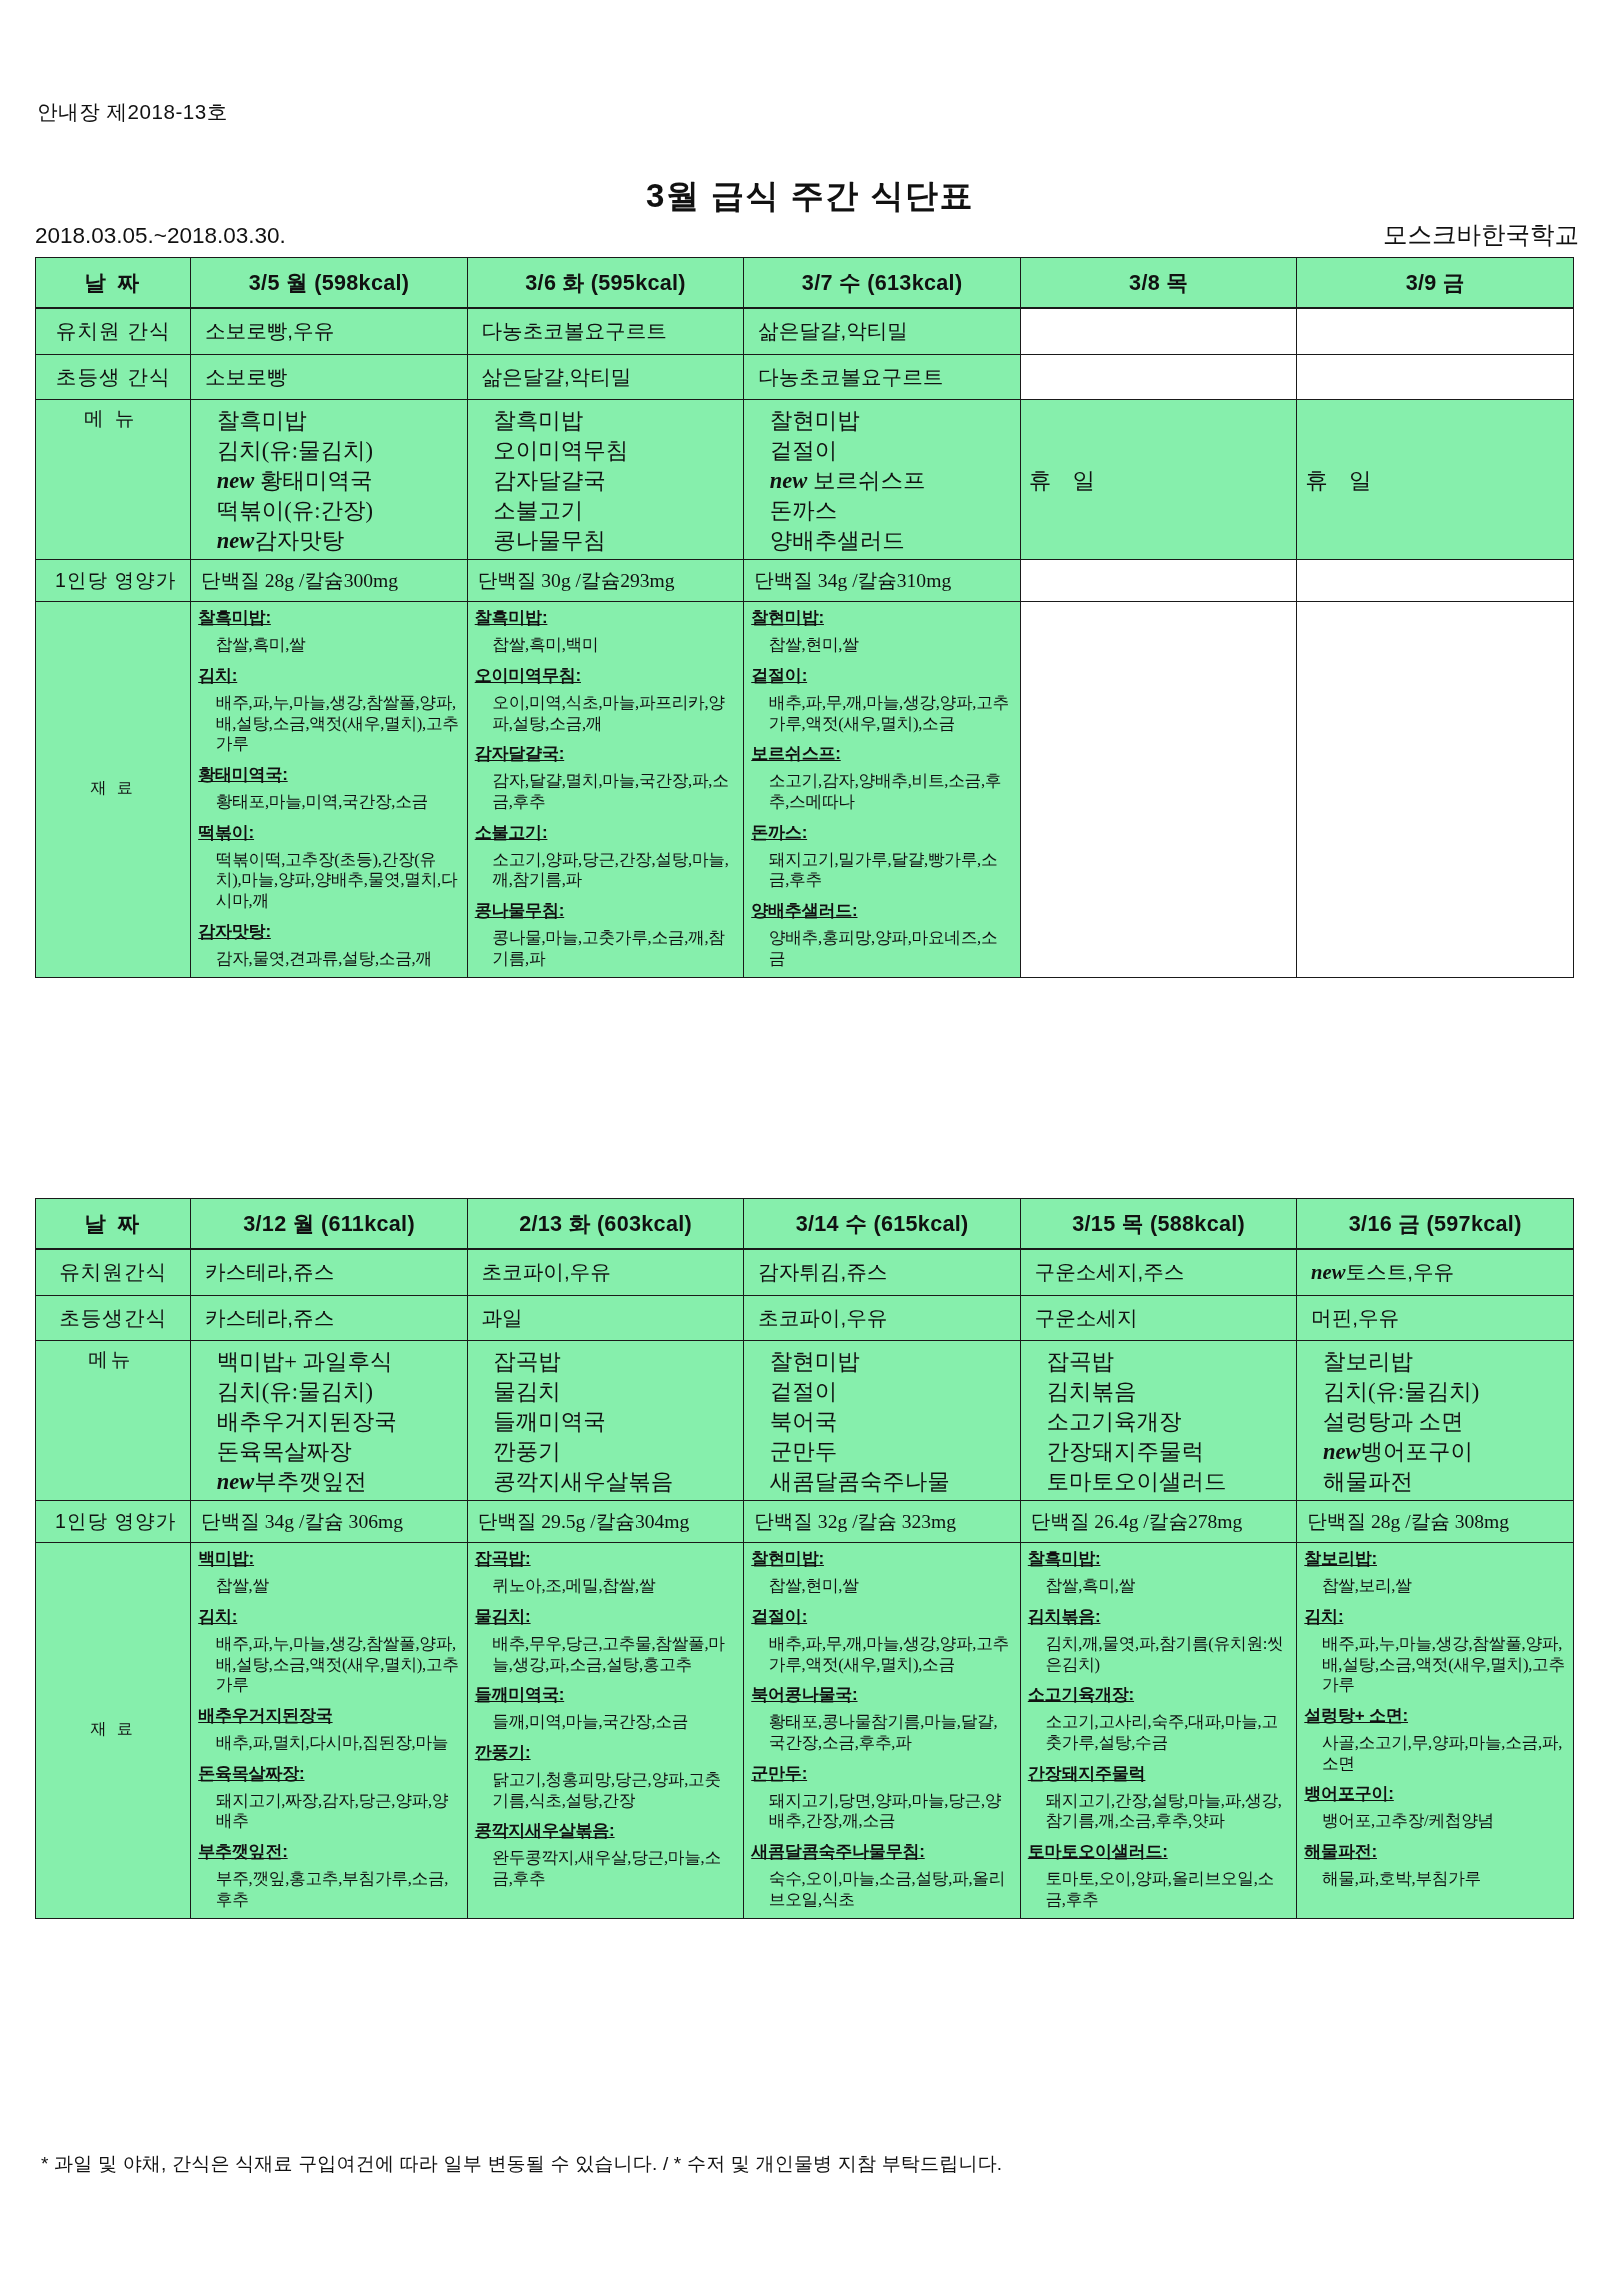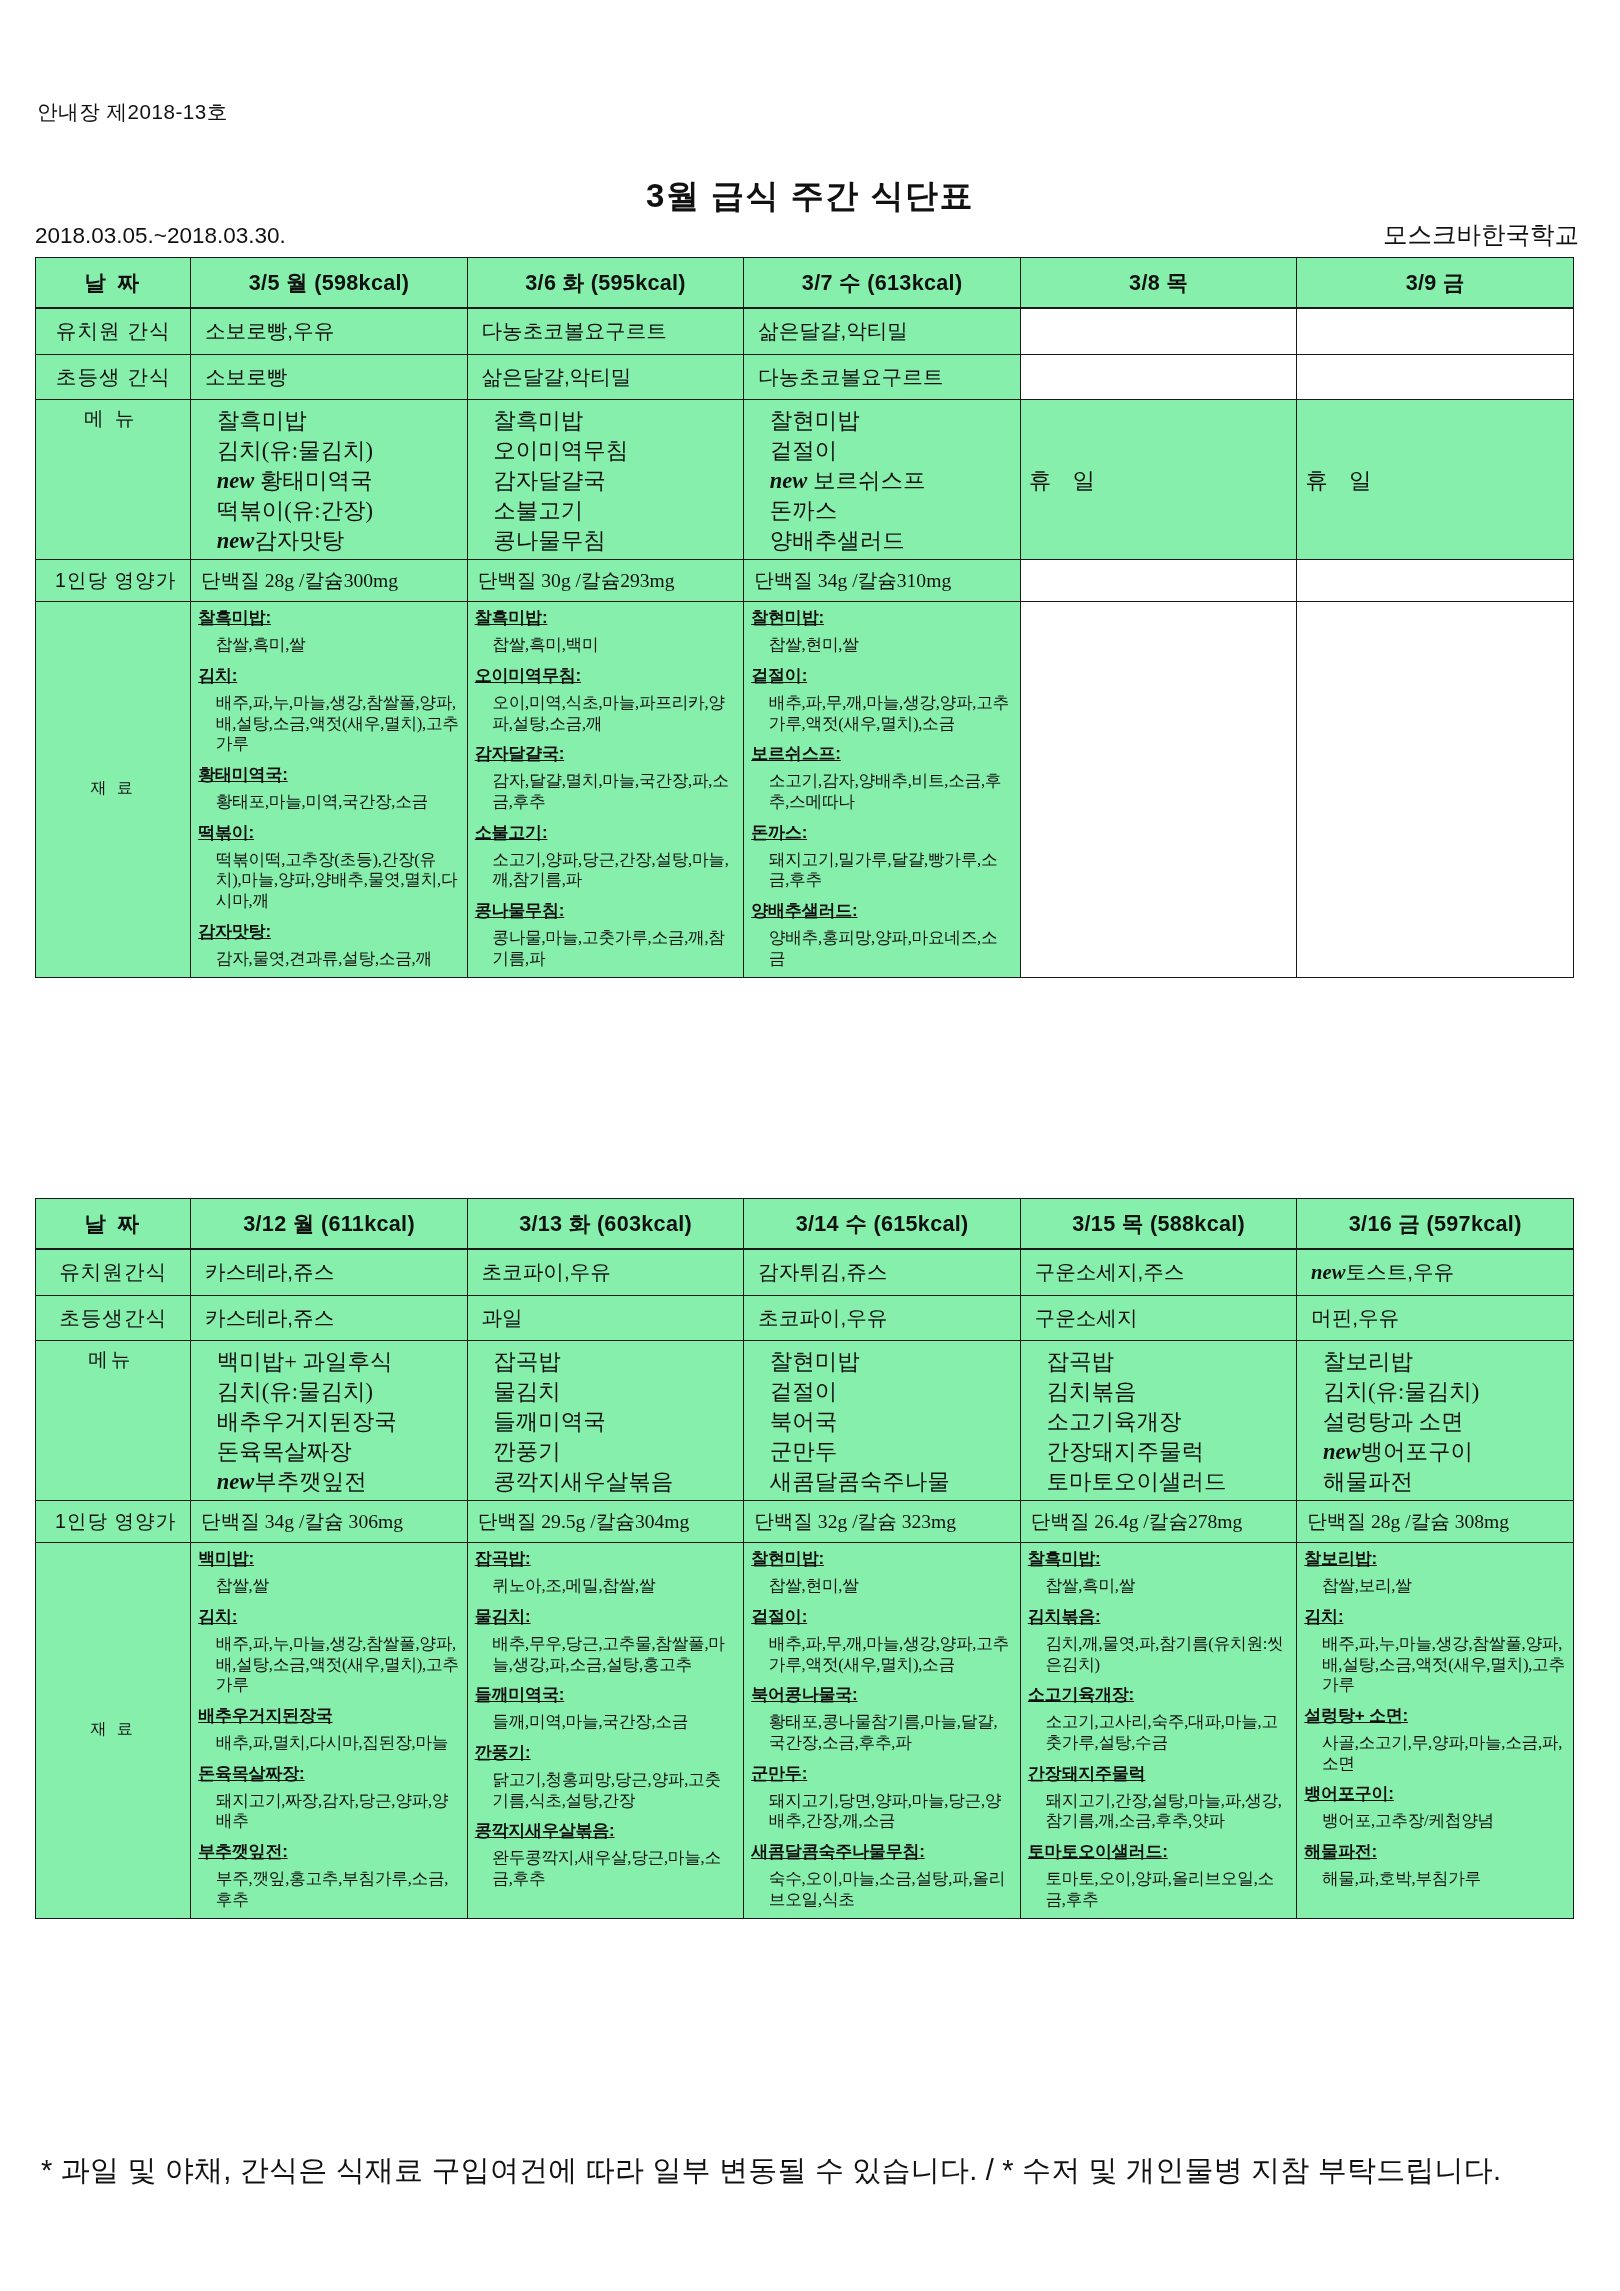--- a/index.html
+++ b/index.html
@@ -156,21 +156,21 @@
   .newtag {
     font-style: italic;
     font-weight: bold;
     font-family: "Liberation Serif", "DejaVu Serif", serif;
   }
   
   .footnote {
     position: absolute;
     left: 41px;
     top: 2151px;
-    font-size: 29px;
+    font-size: 19px;
     font-family: "Liberation Sans", "DejaVu Sans", sans-serif;
     letter-spacing: 0.2px;
   }
   .empty-cell { background: #fff; }
 </style>
 </head>
 <body>
 
 <div class="page">
 
@@ -327,21 +327,21 @@
         <col class="c-day">
         <col class="c-day">
         <col class="c-day">
         <col class="c-day">
         <col class="c-day">
     </colgroup>
     <tbody>
       <tr class="hdr">
         <td class="daylabel">날 짜</td>
         <td>3/12 월 (611kcal)</td>
-        <td>3/13 화 (603kcal)</td>
+        <td>2/13 화 (603kcal)</td>
         <td>3/14 수 (615kcal)</td>
         <td>3/15 목 (588kcal)</td>
         <td>3/16 금 (597kcal)</td>
       </tr>
       <tr class="snack">
         <td class="rowlabel">유치원간식</td>
         <td class="val">카스테라,쥬스</td>
         <td class="val">초코파이,우유</td>
         <td class="val">감자튀김,쥬스</td>
         <td class="val">구운소세지,주스</td>

